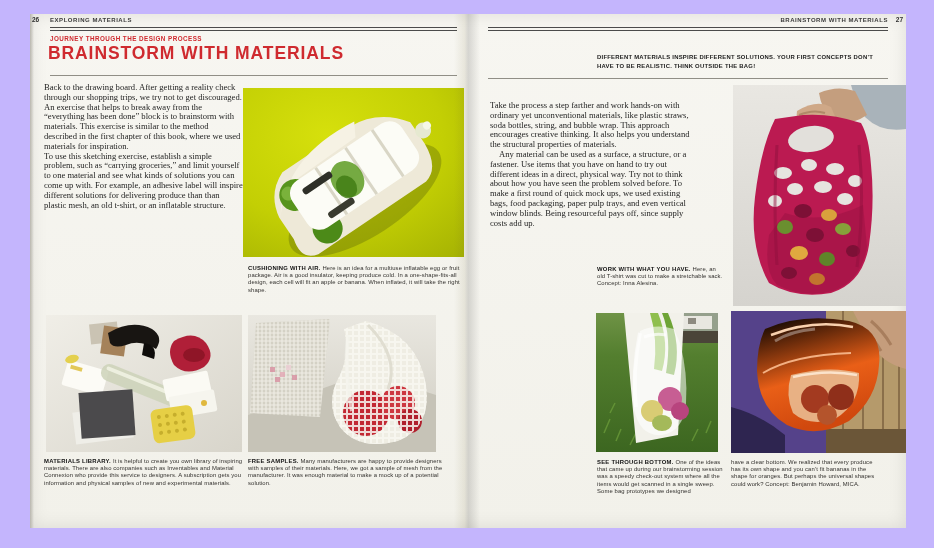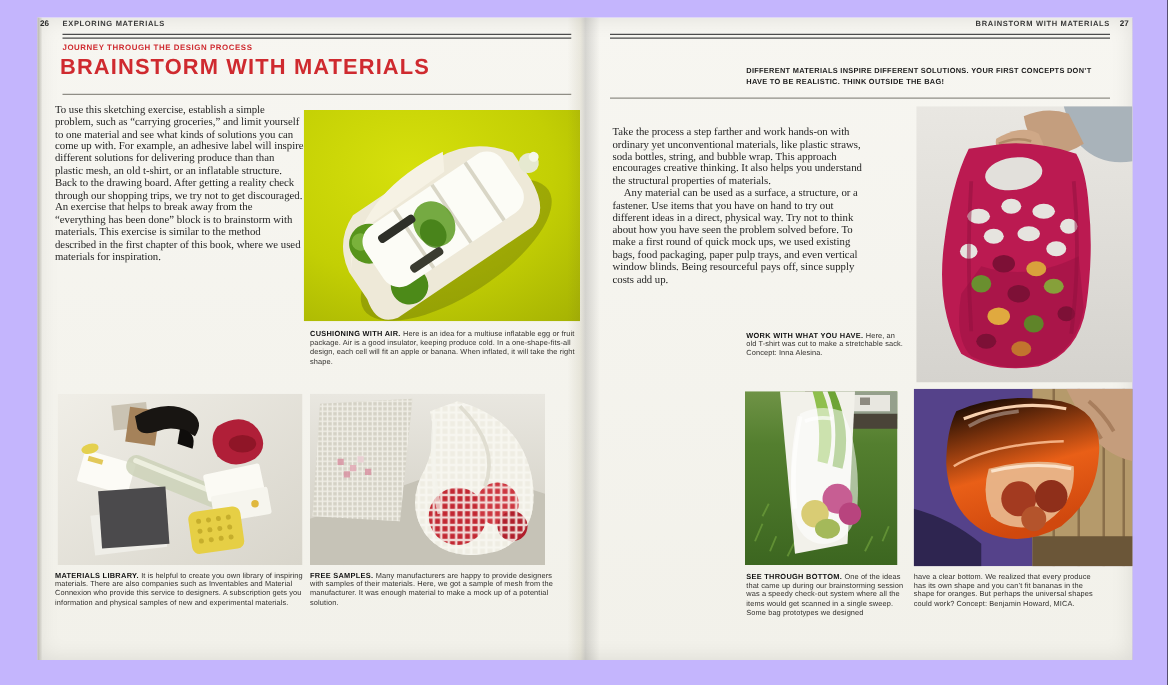--- a/index.html
+++ b/index.html
@@ -42,22 +42,22 @@
 
     <div class="abs pagenum" style="left:2px;top:2px;">26</div>
     <div class="abs runhead" style="left:20px;top:2.5px;">EXPLORING MATERIALS</div>
     <div class="abs rule-double" style="left:20px;top:13px;width:407px;"></div>
 
     <div class="abs eyebrow" style="left:20px;top:21px;">JOURNEY THROUGH THE DESIGN PROCESS</div>
     <div class="abs title" style="left:18px;top:29px;">BRAINSTORM WITH MATERIALS</div>
     <div class="abs rule-thin" style="left:20px;top:61px;width:407px;"></div>
 
     <div class="abs body-copy" style="left:14px;top:69px;width:199px;">
+      <p>Back to the drawing board. After getting a reality check through our shopping trips, we try not to get discouraged. An exercise that helps to break away from the “everything has been done” block is to brainstorm with materials. This exercise is similar to the method described in the first chapter of this book, where we used materials for inspiration.</p>
       <p>To use this sketching exercise, establish a simple problem, such as “carrying groceries,” and limit yourself to one material and see what kinds of solutions you can come up with. For example, an adhesive label will inspire different solutions for delivering produce than than plastic mesh, an old t-shirt, or an inflatable structure.</p>
-      <p>Back to the drawing board. After getting a reality check through our shopping trips, we try not to get discouraged. An exercise that helps to break away from the “everything has been done” block is to brainstorm with materials. This exercise is similar to the method described in the first chapter of this book, where we used materials for inspiration.</p>
     </div>
 
     <div class="abs photo" style="left:213px;top:74px;width:221px;height:169px;">
       <svg viewBox="0 0 221 169" preserveAspectRatio="none">
         <defs>
           <radialGradient id="p1bg" cx="38%" cy="28%" r="95%">
             <stop offset="0%" stop-color="#d6e00c"></stop>
             <stop offset="55%" stop-color="#c3cf04"></stop>
             <stop offset="100%" stop-color="#a5b203"></stop>
           </radialGradient>

